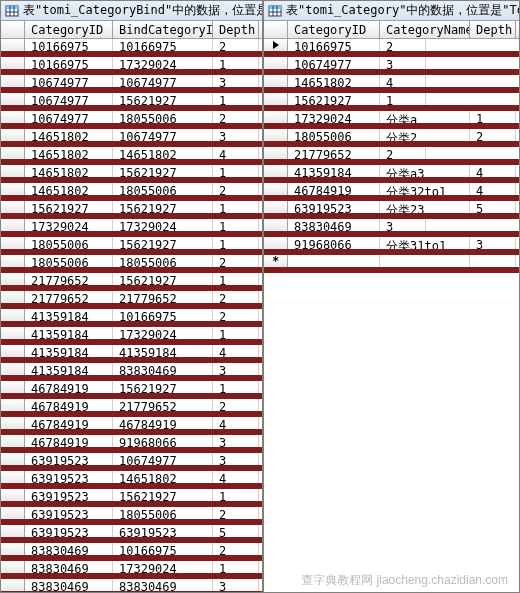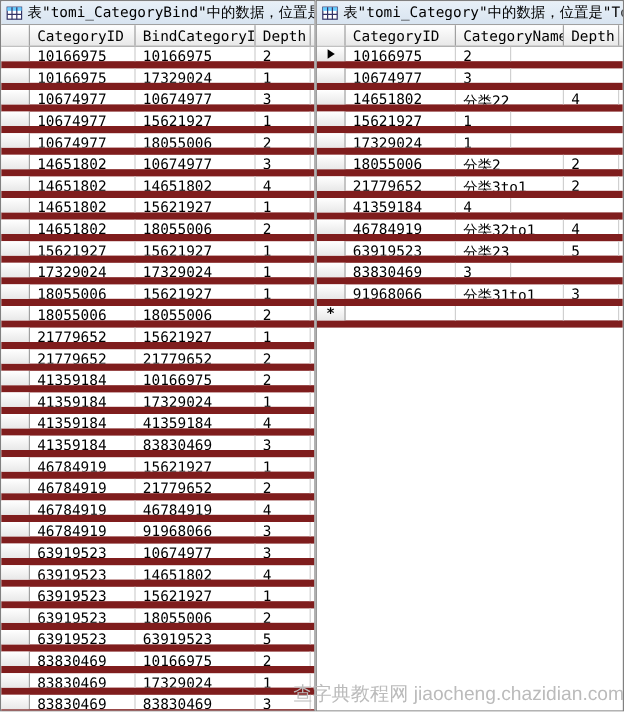--- a/index.html
+++ b/index.html
@@ -18,21 +18,21 @@
 .cell{padding:1px 6px;border-right:1px solid #d0d0d0;overflow:hidden;white-space:nowrap}
 .hcell{padding:2px 6px;border-right:1px solid #a0a0a0;overflow:hidden;white-space:nowrap;font-weight:normal}
 .c1{width:88px;flex-shrink:0}
 .c2{width:100px;flex-shrink:0}
 .c3{width:46px;flex-shrink:0}
 .r1{width:92px;flex-shrink:0}
 .r2{width:90px;flex-shrink:0}
 .r3{width:46px;flex-shrink:0}
 .marker{width:0;height:0;border-left:6px solid #000;border-top:4px solid transparent;border-bottom:4px solid transparent}
 .star{font-family:monospace;font-weight:bold;color:#000}
-.watermark{position:absolute;right:0;bottom:4px;color:#bbb;font-family:Arial,sans-serif;font-size:16px;pointer-events:none}
+.watermark{position:absolute;right:12px;bottom:4px;color:#bbb;font-family:Arial,sans-serif;font-size:12px;pointer-events:none}
 </style>
 </head>
 <body>
 
 <div class="panel left-panel">
   <div class="title-bar">
     <span class="title-icon">
       <svg viewBox="0 0 14 14">
           <rect x="1" y="2" width="12" height="10" fill="#fff" stroke="#336" stroke-width="1"></rect>
           <rect x="1" y="2" width="12" height="3" fill="#6cf"></rect>
@@ -270,48 +270,48 @@
           <div class="cell r3">2</div>
         </div>
         <div class="data-row">
           <div class="row-sel"></div>
           <div class="cell r1">10674977</div>
           <div class="cell r3">3</div>
         </div>
         <div class="data-row">
           <div class="row-sel"></div>
           <div class="cell r1">14651802</div>
-          <div class="cell r2">分类22</div>
           <div class="cell r3">4</div>
         </div>
         <div class="data-row">
           <div class="row-sel"></div>
           <div class="cell r1">15621927</div>
           <div class="cell r3">1</div>
         </div>
         <div class="data-row">
           <div class="row-sel"></div>
           <div class="cell r1">17329024</div>
+          <div class="cell r2">分类a</div>
           <div class="cell r3">1</div>
         </div>
         <div class="data-row">
           <div class="row-sel"></div>
           <div class="cell r1">18055006</div>
           <div class="cell r2">分类2</div>
           <div class="cell r3">2</div>
         </div>
         <div class="data-row">
           <div class="row-sel"></div>
           <div class="cell r1">21779652</div>
-          <div class="cell r2">分类3to1</div>
           <div class="cell r3">2</div>
         </div>
         <div class="data-row">
           <div class="row-sel"></div>
           <div class="cell r1">41359184</div>
+          <div class="cell r2">分类a3</div>
           <div class="cell r3">4</div>
         </div>
         <div class="data-row">
           <div class="row-sel"></div>
           <div class="cell r1">46784919</div>
           <div class="cell r2">分类32to1</div>
           <div class="cell r3">4</div>
         </div>
         <div class="data-row">
           <div class="row-sel"></div>

